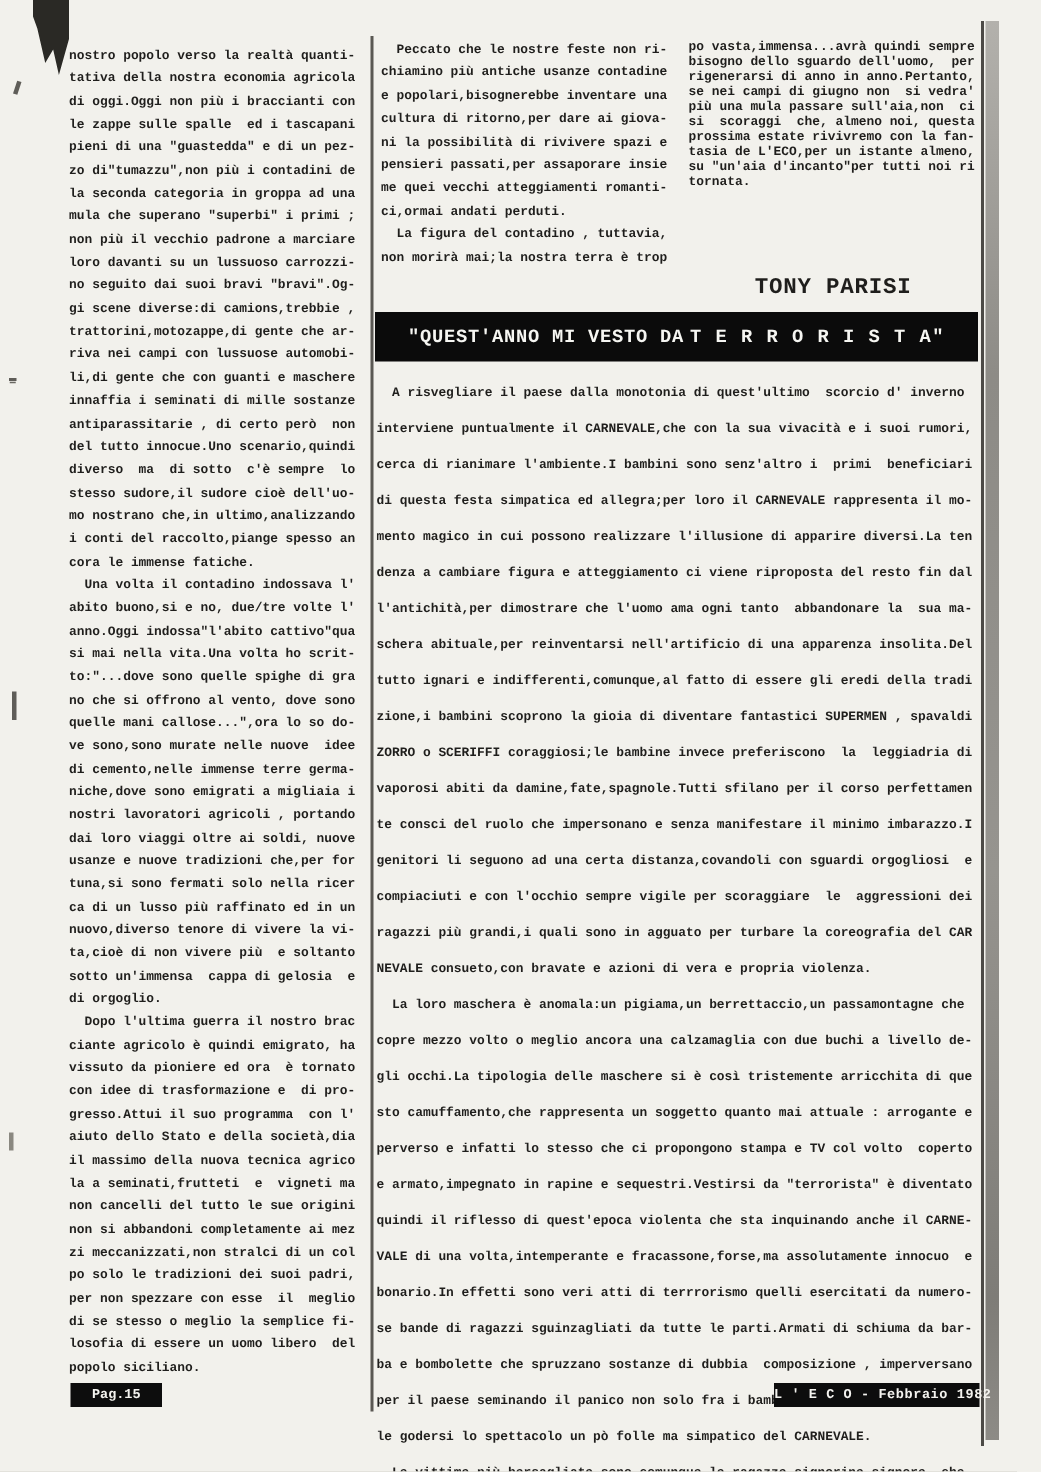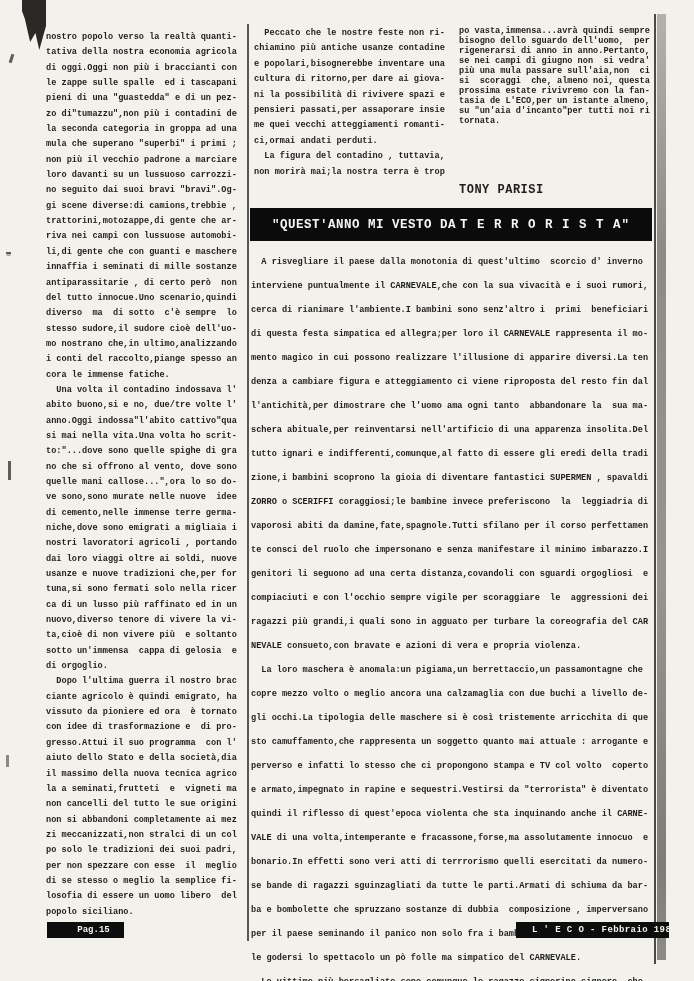--- a/index.html
+++ b/index.html
@@ -14,39 +14,39 @@
     font-weight:bold;
     color:#1f1e1c;
     white-space:pre;
   }
   .col{position:absolute;font-size:8.6px;}
   .col1{left:46px;top:30px;width:200px;line-height:15.35px;}
   .col2{left:254px;top:26px;width:200px;line-height:15.4px;}
   .col3{left:459px;top:26px;width:196px;line-height:10px;}
   .signature{
     position:absolute;left:459px;top:183px;width:193px;
-    font-size:12px;text-align:left;letter-spacing:0.5px;
+    font-size:15px;text-align:center;letter-spacing:0.5px;
   }
   .headline-box{
     position:absolute;left:251px;top:209px;width:400px;height:31px;
     background:#0b0b0b;color:#f6f6f2;
     display:flex;align-items:center;justify-content:center;
     font-size:12.5px;letter-spacing:0.5px;
     box-shadow:0 0 0 1px #0b0b0b;
   }
   .headline-box .emph{letter-spacing:1px;margin-left:4px;}
   .article{left:251px;top:250px;width:404px;line-height:24px;}
   .divider-v{
     position:absolute;left:247px;top:24px;width:1.5px;height:917px;
     background:#5a5853;
   }
   .footer-box{
     position:absolute;top:922px;height:16px;
     background:#0d0d0d;color:#f4f3ef;
-    font-size:9px;line-height:16px;text-align:center;padding-left:16px;
+    font-size:9px;line-height:16px;text-align:center;
   }
   .footer-left{left:47px;width:61px;}
   .footer-right{left:516px;width:137px;letter-spacing:0.4px;}
   .corner-blob{
     position:absolute;left:22px;top:0;width:24px;height:50px;
     background:#2a2925;
     clip-path:polygon(0 0,100% 0,100% 52%,72% 100%,56% 66%,34% 84%,12% 38%,0 22%);
   }
   .edge-mark{position:absolute;background:#5f5d58;}
   .mark1{left:10px;top:54px;width:3px;height:9px;transform:rotate(18deg);}

